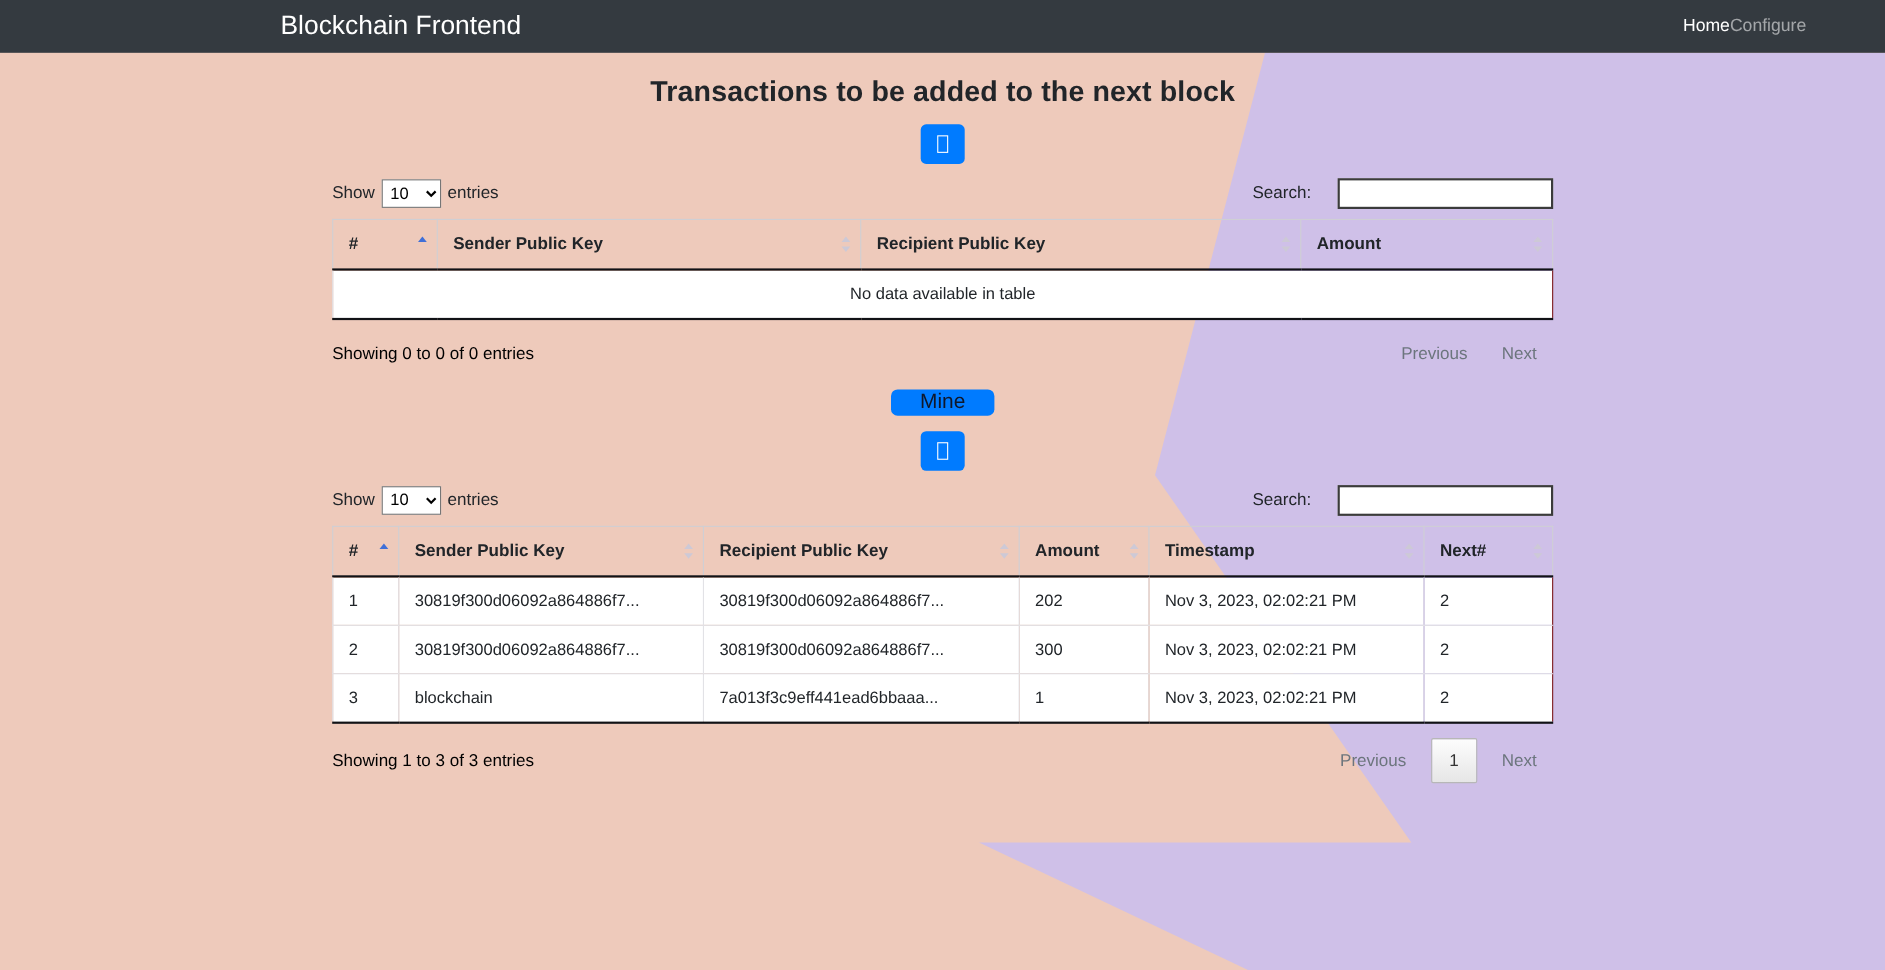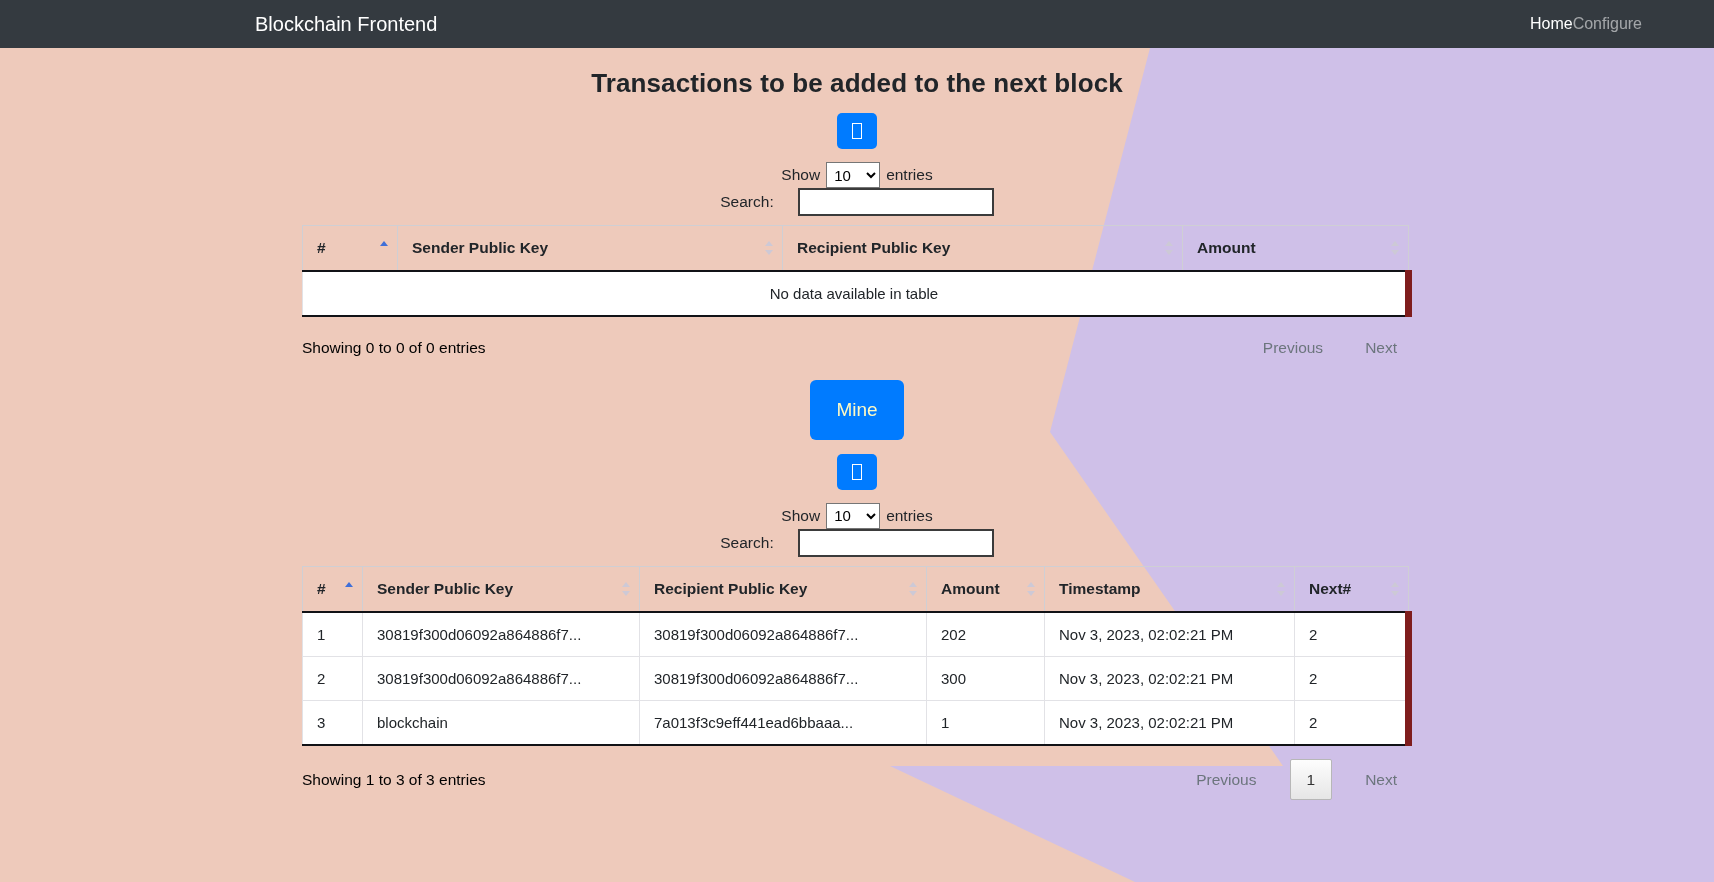--- a/index.html
+++ b/index.html
@@ -29,21 +29,21 @@
     position: relative;
     z-index: 5;
     height: 48px;
     background: #343a40;
     display: flex;
     align-items: center;
     padding: 0 32px;
   }
   .navbar-brand {
     color: #ffffff;
-    font-size: 20px;
+    font-size: 24px;
     line-height: 1;
     margin-left: 223px;
     white-space: nowrap;
   }
   .navbar-nav {
     margin-left: auto;
     display: flex;
     align-items: center;
     margin-right: 40px;
   }
@@ -93,21 +93,20 @@
     width: 1110px;
     margin: 0 auto;
     position: relative;
   }
 
   .dt-top {
     display: flex;
     align-items: center;
     justify-content: space-between;
     padding: 13px 0 9px 0;
-    flex-direction: column;
   }
   .dt-length, .dt-filter {
     font-size: 15.5px;
     color: #212529;
     display: flex;
     align-items: center;
     gap: 6px;
     white-space: nowrap;
   }
   .dt-filter { gap: 24px; }
@@ -177,37 +176,37 @@
     background: #ffffff;
     color: #212529;
     padding: 13px 14px;
     border-bottom: 1px solid #e2e2e6;
     border-right: 1px solid #e2e2e6;
     vertical-align: middle;
     white-space: nowrap;
     overflow: hidden;
   }
   table.dt tbody td:first-child { border-left: 1px solid #e2e2e6; }
-  table.dt tbody td:last-child  { border-right: 7px solid #7f1d1d; }
+  table.dt tbody td:last-child  { border-right: 1px solid #7f1d1d; }
   table.dt tbody tr:last-child td { border-bottom: 2px solid #111216; }
   td.empty-row {
     text-align: center;
     padding: 16px 14px;
   }
 
   .dt-bottom {
     display: flex;
     align-items: center;
     justify-content: space-between;
     padding: 13px 0 0 0;
     font-size: 15.5px;
     color: #6c757d;
   }
   .dt-info { color: #000000; }
-  .dt-paging { display: flex; align-items: center; gap: 12px; }
+  .dt-paging { display: flex; align-items: center; gap: 1px; }
   .page-btn {
     font-size: 15.5px;
     color: #6c757d;
     padding: 6px 14px;
     background: transparent;
     border: 1px solid transparent;
     cursor: pointer;
     font-family: "Liberation Sans", sans-serif;
     line-height: 1.4;
   }
@@ -216,26 +215,26 @@
     border: 1px solid #b7b7b7;
     color: #333;
     padding: 9px 16px;
     margin: 0 6px;
     border-radius: 2px;
   }
 
   .mine-wrap { text-align: center; margin-top: 14px; }
   .mine-btn {
     background: #007bff;
-    color: #fef9c3;
+    color: #0f172a;
     border: none;
     border-radius: 6px;
     font-size: 19px;
     font-family: "Liberation Sans", sans-serif;
-    padding: 19px 26px;
+    padding: 1px 26px;
     cursor: pointer;
   }
   .spacer-28 { height: 18px; }
 </style>
 </head>
 <body>
 
 <div id="bg-layer">
   <svg viewBox="0 0 1714 882" xmlns="http://www.w3.org/2000/svg">
     <rect x="0" y="0" width="1714" height="882" fill="#eecabb"></rect>

